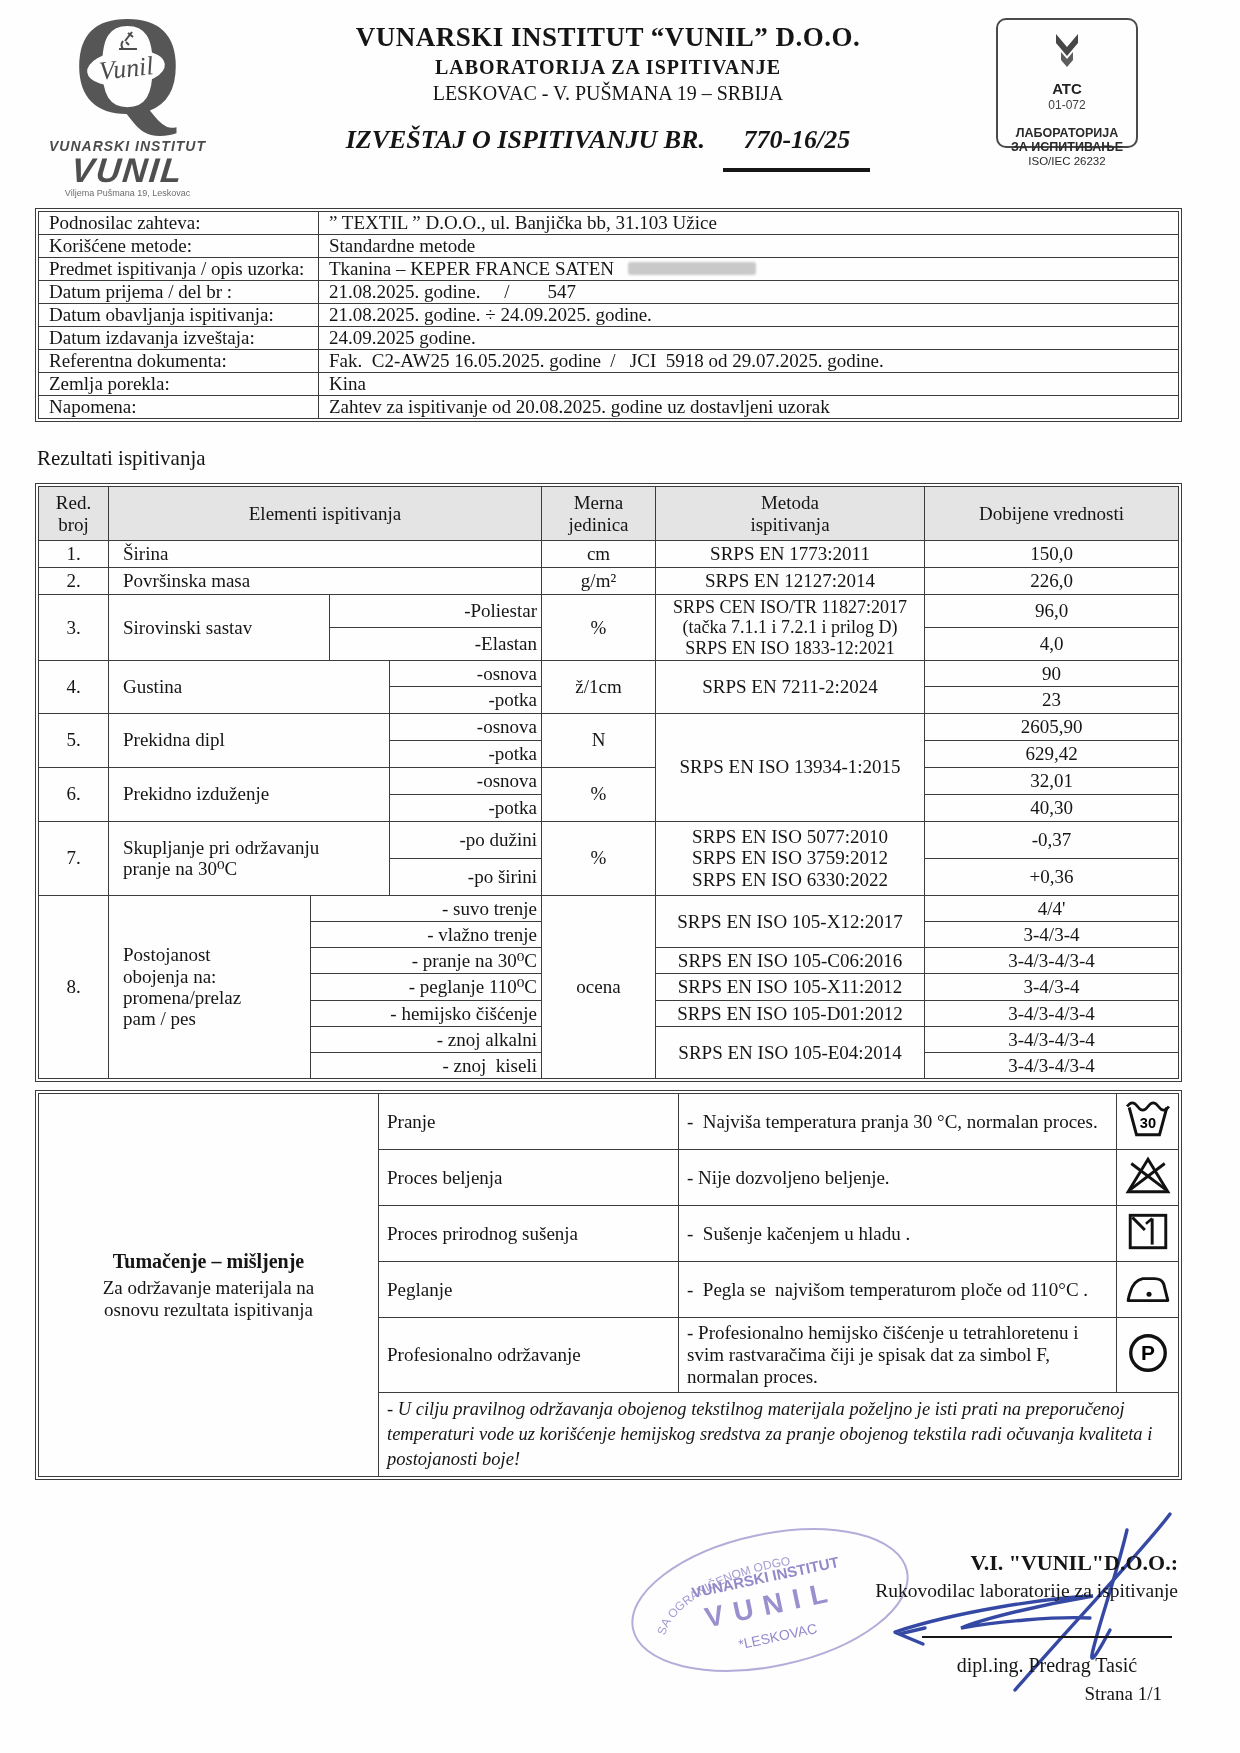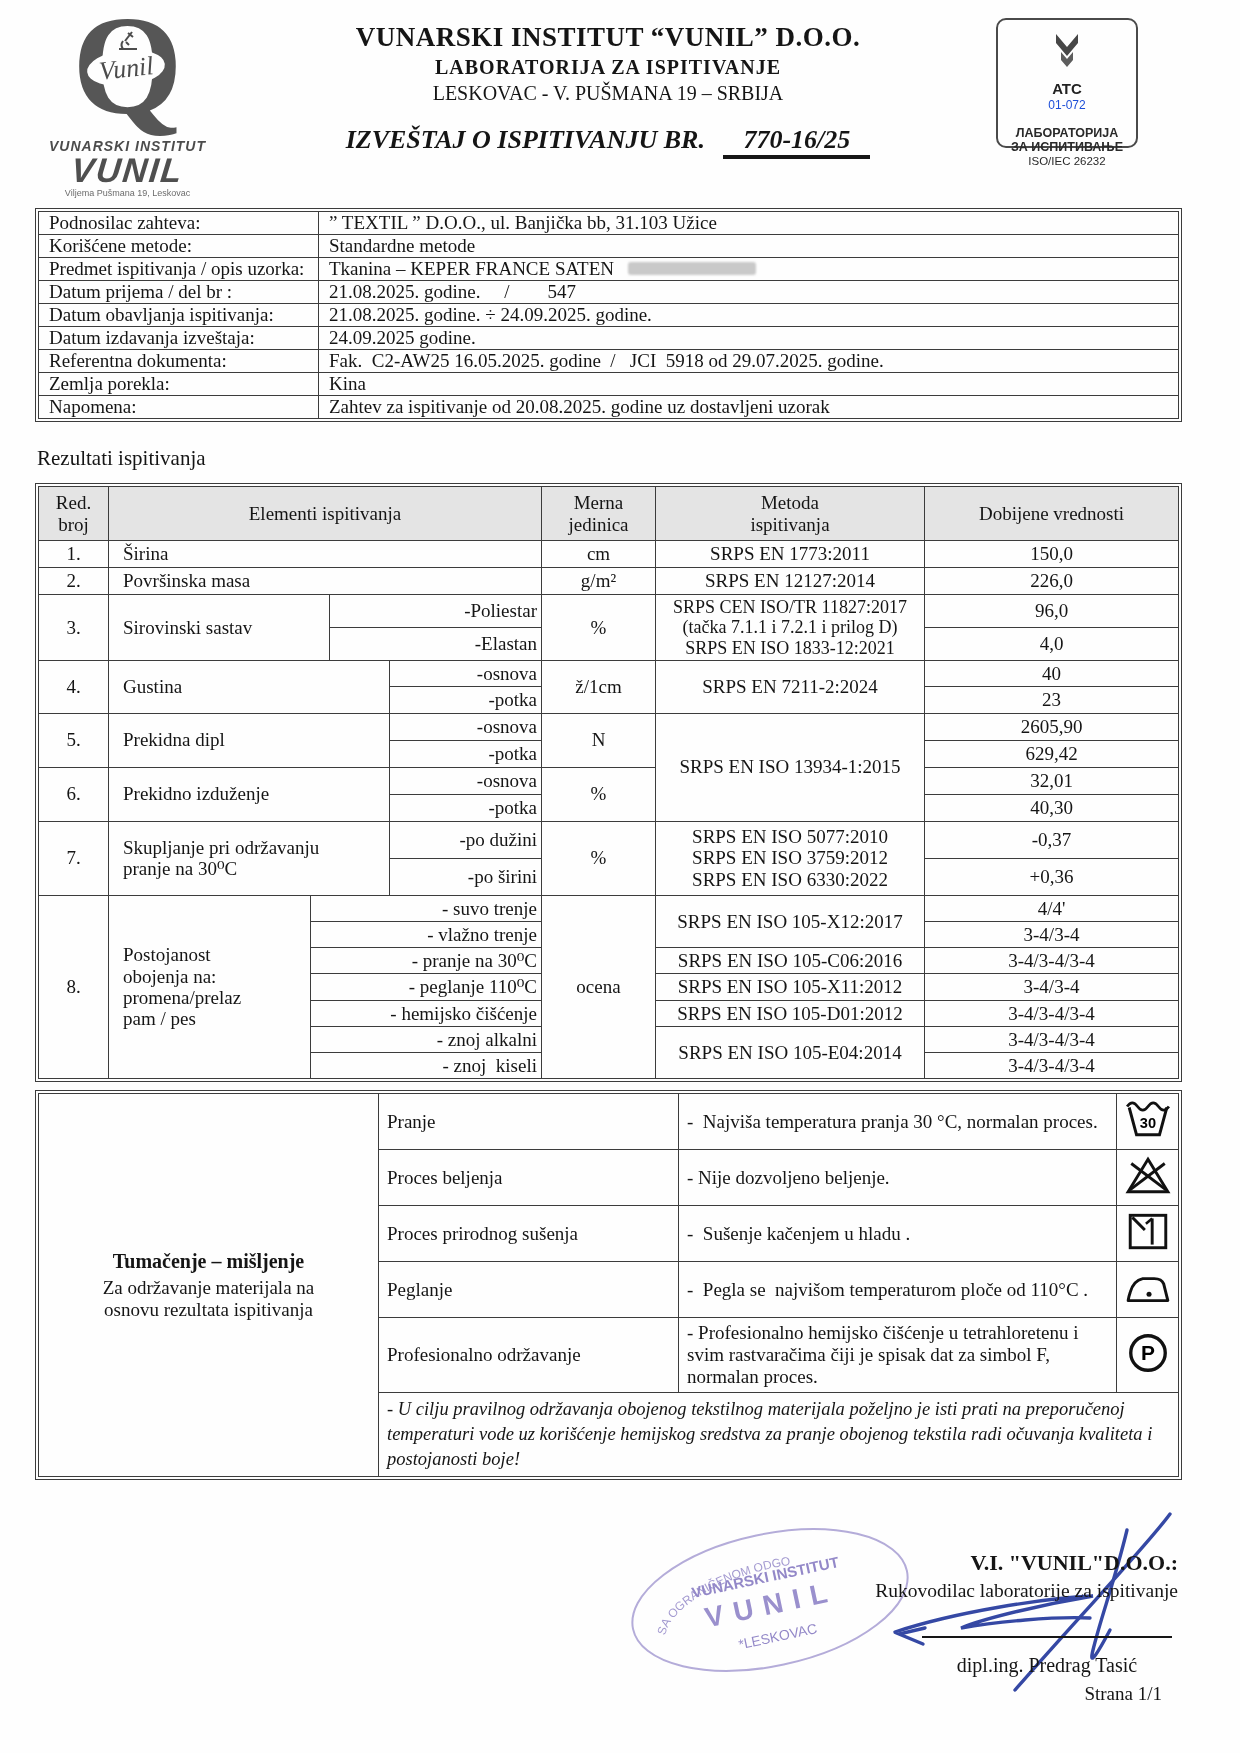--- a/index.html
+++ b/index.html
@@ -20,28 +20,28 @@
   .logo-scope { position:absolute; left:62px; top:18px; }
   .logo-inst { font-size:14px; font-style:italic; font-weight:bold; color:#4c4c4c; letter-spacing:1px; margin-top:6px; font-family:"Liberation Sans",sans-serif; }
   .logo-name { font-size:34px; font-weight:bold; font-style:italic; color:#4f4f4f; letter-spacing:2px; line-height:0.95; transform:skewX(-6deg); font-family:"Liberation Sans",sans-serif; }
   .logo-addr { font-size:9px; color:#6c6c6c; margin-top:2px; font-family:"Liberation Sans",sans-serif; }
   .hdr-center { flex:1; text-align:center; padding-top:12px; }
   .org-name { font-size:27px; font-weight:bold; letter-spacing:0.5px; }
   .org-lab  { font-size:20px; font-weight:bold; margin-top:3px; letter-spacing:1px; }
   .org-addr { font-size:20px; margin-top:3px; }
   .org-tel  { font-size:20px; margin-top:2px; }
   .report-title-row { margin-top:20px; font-size:26px; font-weight:bold; font-style:italic; }
-  .report-number { border-bottom:4px solid #161616; padding:0 20px 1px 20px; margin-left:12px;text-align:right; }
+  .report-number { border-bottom:4px solid #161616; padding:0 20px 14px 20px; margin-left:12px;text-align:right; }
   .badge {
     width:142px; flex:none; border:2px solid #4a4a4a; border-radius:10px;
     margin-right:44px; margin-top:8px; padding:10px 4px 10px 4px; text-align:center;
     font-family:"Liberation Sans","DejaVu Sans",sans-serif; height:130px;
   }
   .b-atc { font-size:15px; font-weight:bold; color:#222; margin-top:2px; }
-  .b-code { font-size:12px; margin-top:1px; color:#1d4ed8; }
+  .b-code { font-size:12px; margin-top:1px; color:#404040; }
   .b-l1, .b-l2 { font-size:12.5px; font-weight:bold; color:#2a2a2a; }
   .b-l1 { margin-top:14px; }
   .b-l3 { font-size:11.5px; color:#2a2a2a; margin-top:1px; }
   
   .tbl-outer { border:1.5px solid #3c3c3c; padding:2px; background:#fefefe; }
   table { border-collapse:collapse; table-layout:fixed; width:100%; }
   td { border:1.5px solid #3c3c3c; font-size:19px; vertical-align:middle; overflow:hidden; }
   
   .info-outer { margin-top:6px; }
   .info-table td { height:23px; padding:0 10px; }
@@ -225,21 +225,21 @@
         <tr style="height:33px">
           <td colspan="2" class="sub">-Elastan</td>
           <td>4,0</td>
         </tr>
         <tr style="height:25px">
           <td rowspan="2">4.</td>
           <td colspan="3" rowspan="2" class="left">Gustina</td>
           <td class="sub">-osnova</td>
           <td rowspan="2">ž/1cm</td>
           <td rowspan="2">SRPS EN 7211-2:2024</td>
-          <td>40</td>
+          <td>90</td>
         </tr>
         <tr style="height:25px">
           <td class="sub">-potka</td>
           <td>23</td>
         </tr>
         <tr style="height:27px">
           <td rowspan="2">5.</td>
           <td colspan="3" rowspan="2" class="left">Prekidna dipl</td>
           <td class="sub">-osnova</td>
           <td rowspan="2">N</td>

